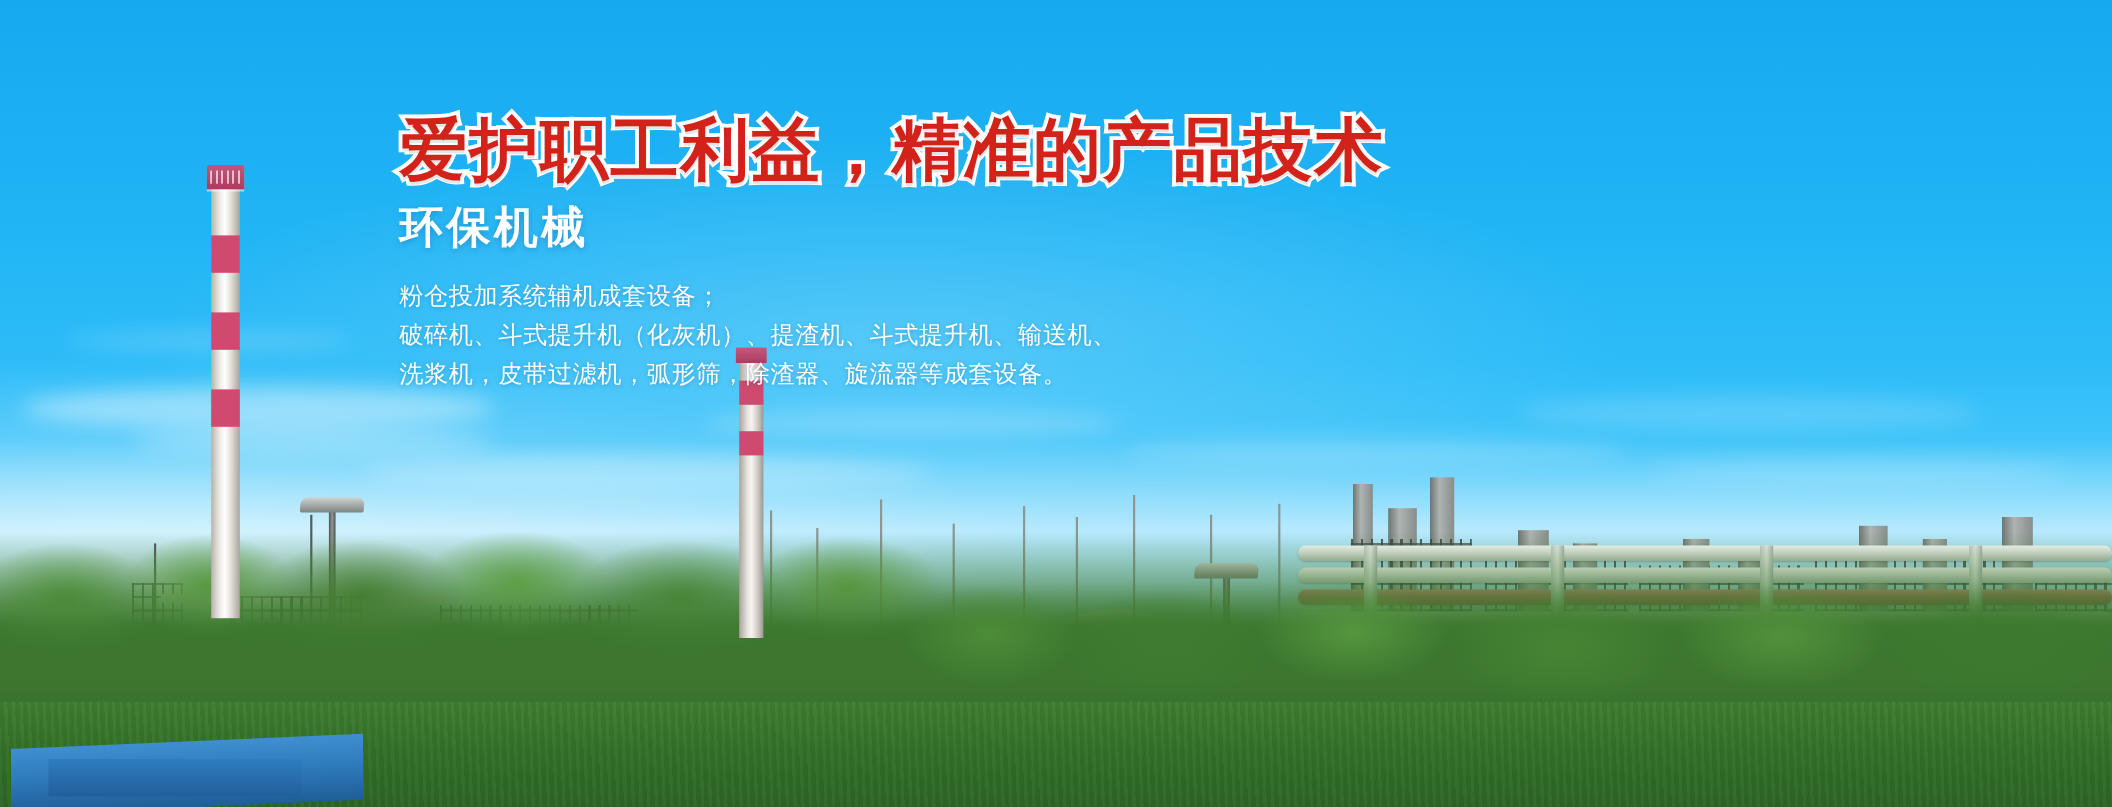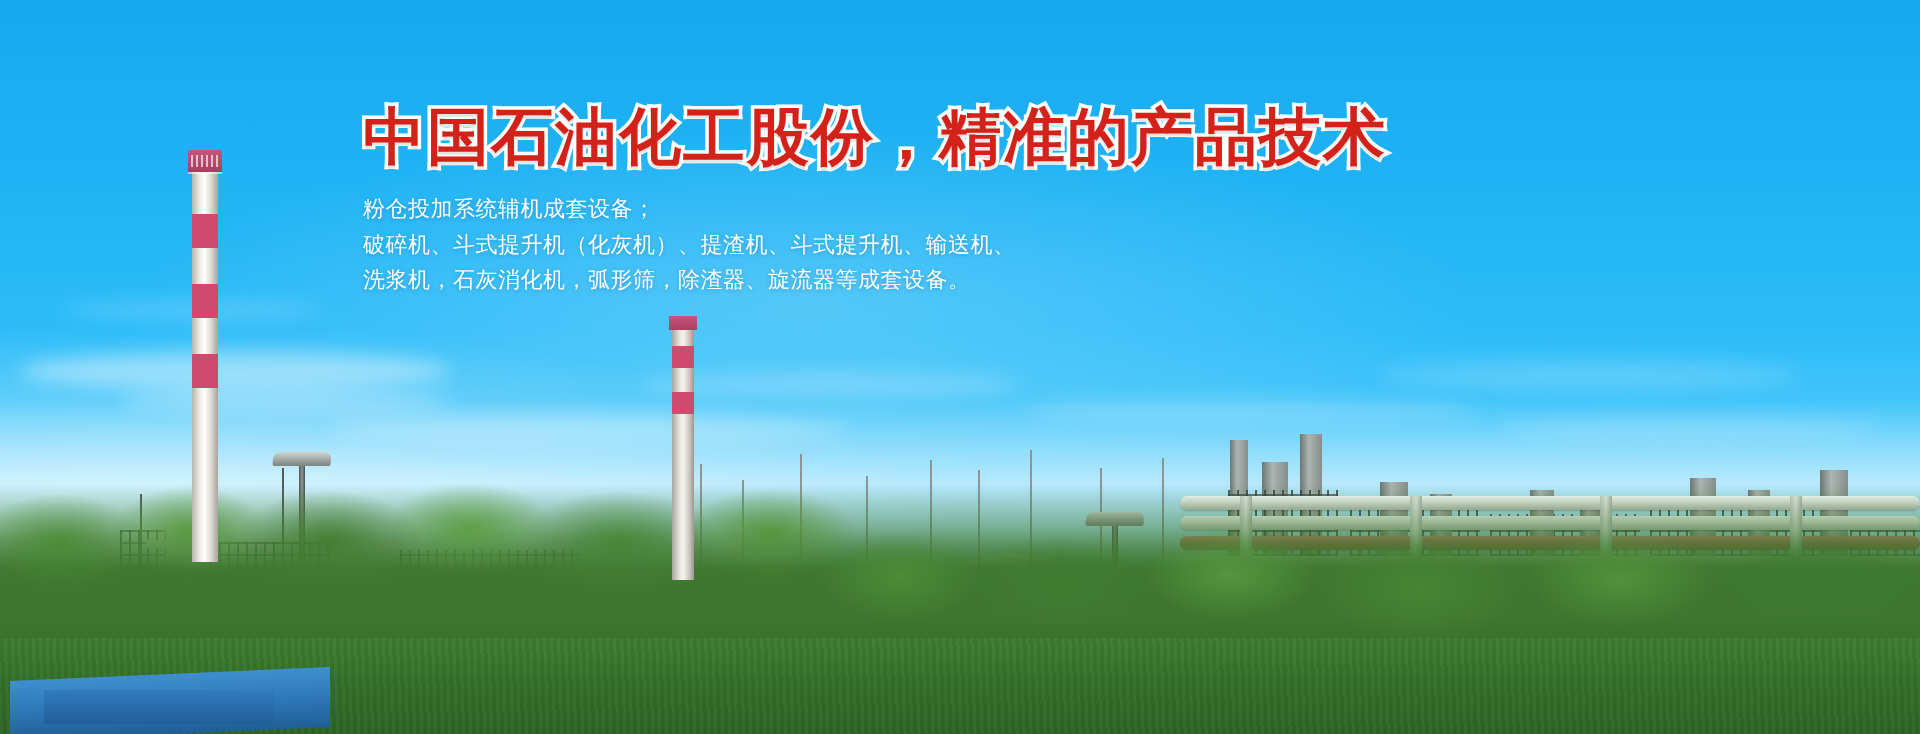--- a/index.html
+++ b/index.html
@@ -348,21 +348,22 @@
 
   <div class="trees"></div>
   <div class="trees2"></div>
   <div class="grass"></div>
   <div class="grassTex"></div>
 
   <div class="blueRoof"></div>
   <div class="blueRoof2"></div>
 
   <div class="copy">
-    <div class="headline">中国石油化工股份，精准的产品技术</div>
+    <div class="headline">爱护职工利益，精准的产品技术</div>
+    <div class="subhead">环保机械</div>
     <div class="body">
       <div>粉仓投加系统辅机成套设备；</div>
       <div>破碎机、斗式提升机（化灰机）、提渣机、斗式提升机、输送机、</div>
-      <div>洗浆机，石灰消化机，弧形筛，除渣器、旋流器等成套设备。</div>
+      <div>洗浆机，皮带过滤机，弧形筛，除渣器、旋流器等成套设备。</div>
     </div>
   </div>
 
 </div>
 
 </body></html>

